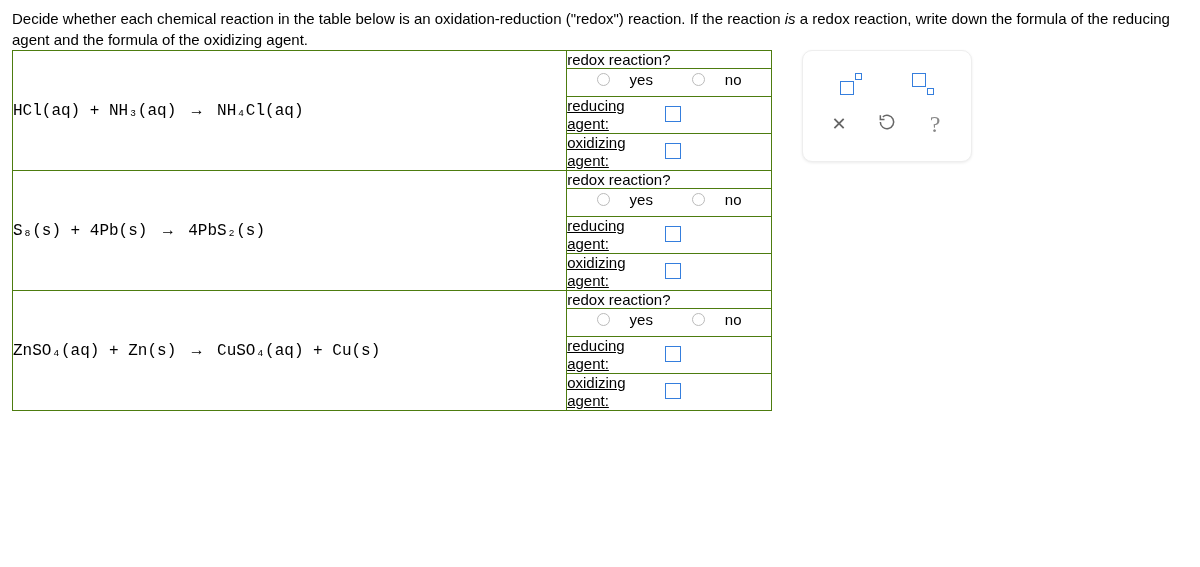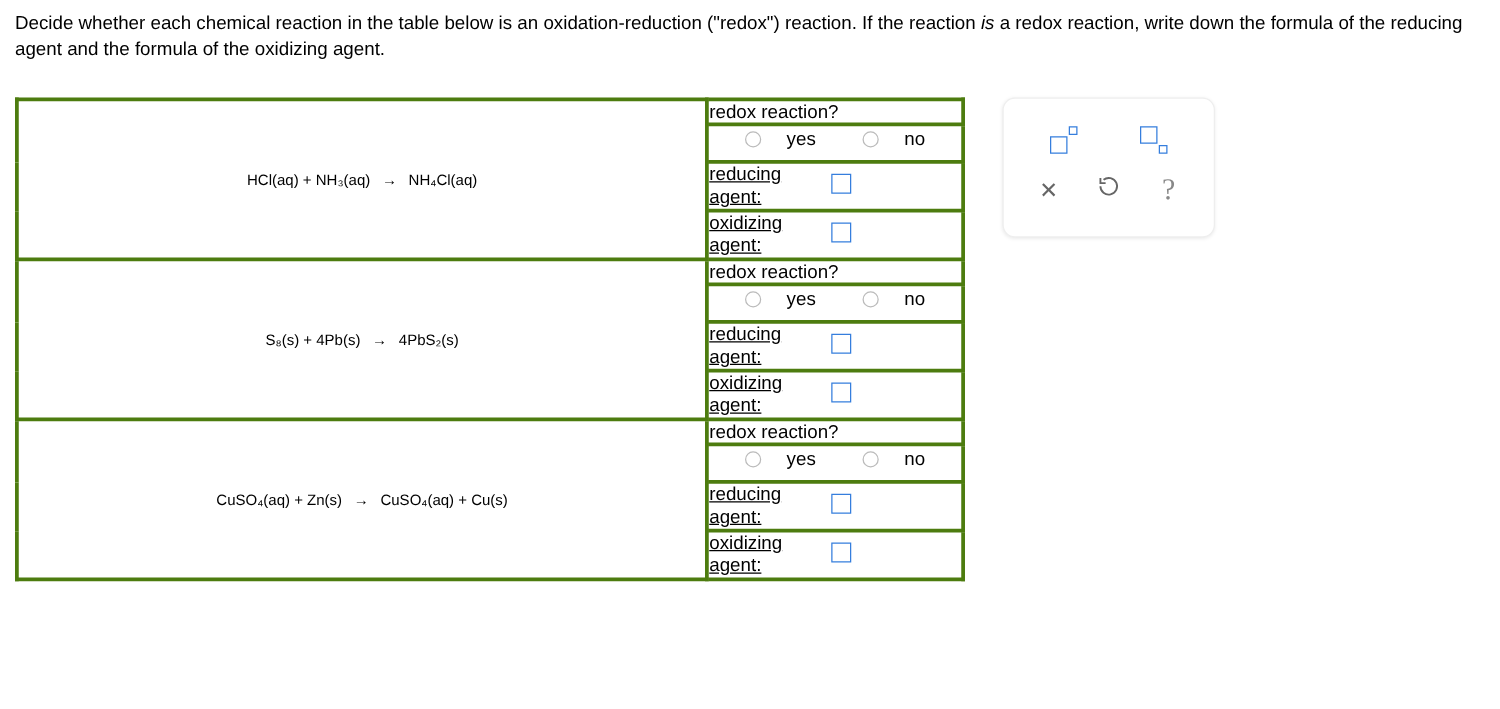--- a/index.html
+++ b/index.html
@@ -7,42 +7,40 @@
     margin: 0;
     padding: 8px 12px;
     font-family: Arial, Helvetica, sans-serif;
     font-size: 15px;
     color: #000;
     width: 1200px;
     background: #fff;
   }
   .instructions {
     line-height: 1.4;
-    margin-bottom: 28px;
   }
   .instructions em { font-style: italic; }
   .main-wrap {
     display: flex;
     align-items: flex-start;
     gap: 30px;
   }
   .q-table {
     border-collapse: collapse;
     width: 760px;
   }
   .q-table td {
-    border: 3px solid #4d7c0f;
+    border: 1px solid #4d7c0f;
     padding: 0;
     vertical-align: middle;
   }
   .eq-cell {
     width: 555px;
-    text-align: center;
-    font-family: Liberation Sans, sans-serif;
-    font-size: 12px;
+    font-family: Liberation Mono, monospace;
+    font-size: 16px;
     padding: 10px 4px;
   }
   .sub-table {
     width: 205px;
     border-collapse: collapse;
   }
   .yn-row td {
     border-top: none;
     padding-top: 2px;
     padding-bottom: 8px;
@@ -220,21 +218,21 @@
     <td>
       <div style="display:flex;align-items:center;">
         <div class="lbl" style="width:90px;">oxidizing agent:</div>
         <div class="inp"><span class="box-input"></span></div>
       </div>
     </td>
   </tr>
 
   <tr>
     <td class="eq-cell" rowspan="4">
-      <span>CuSO₄(aq) + Zn(s)</span>
+      <span>ZnSO₄(aq) + Zn(s)</span>
       <span class="arrow">→</span>
       <span>CuSO₄(aq) + Cu(s)</span>
     </td>
     <td class="sub-table hdr-row"><span>redox reaction?</span></td>
   </tr>
   <tr class="yn-row">
     <td>
       <div class="yn-inner">
         <label class="yn-opt">
           <span class="radio-dot"></span>

